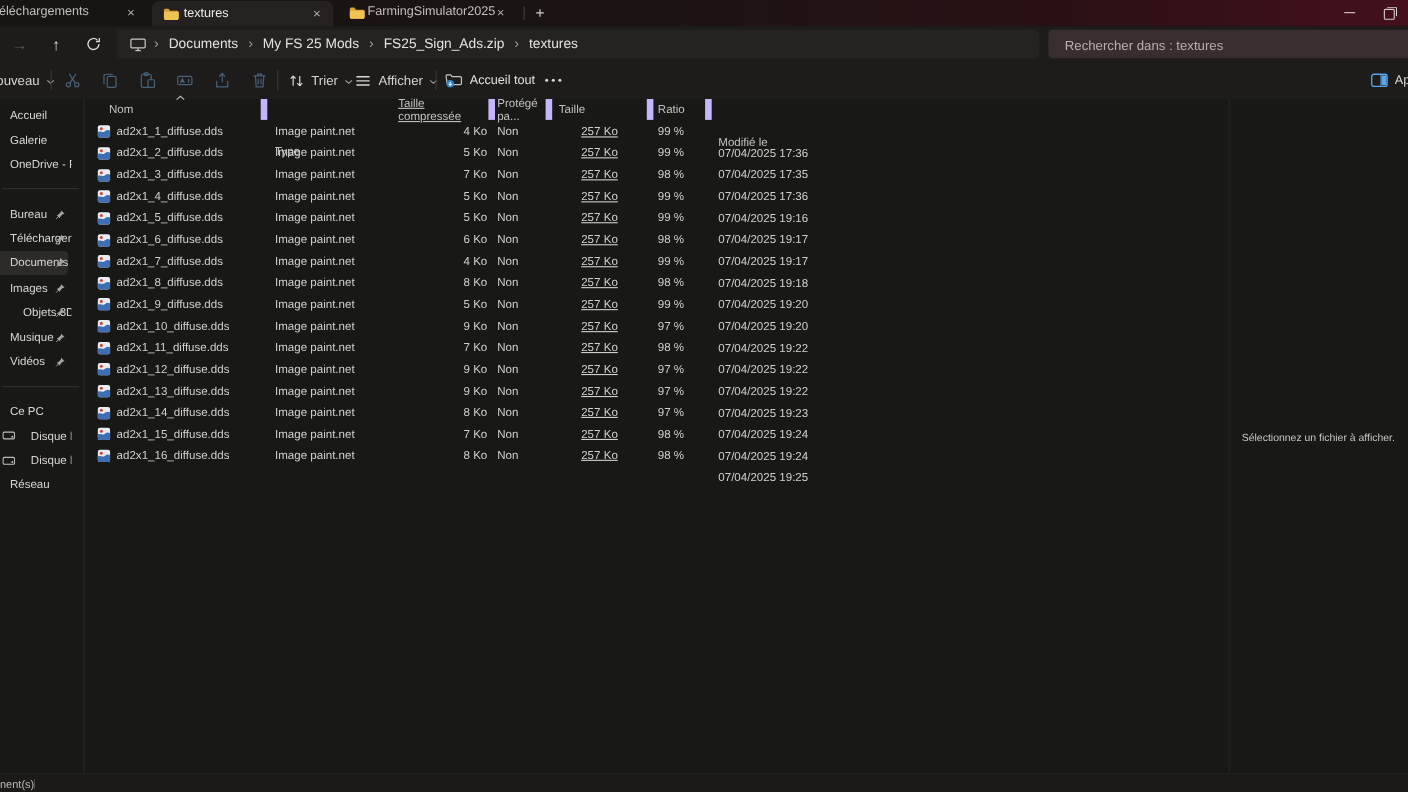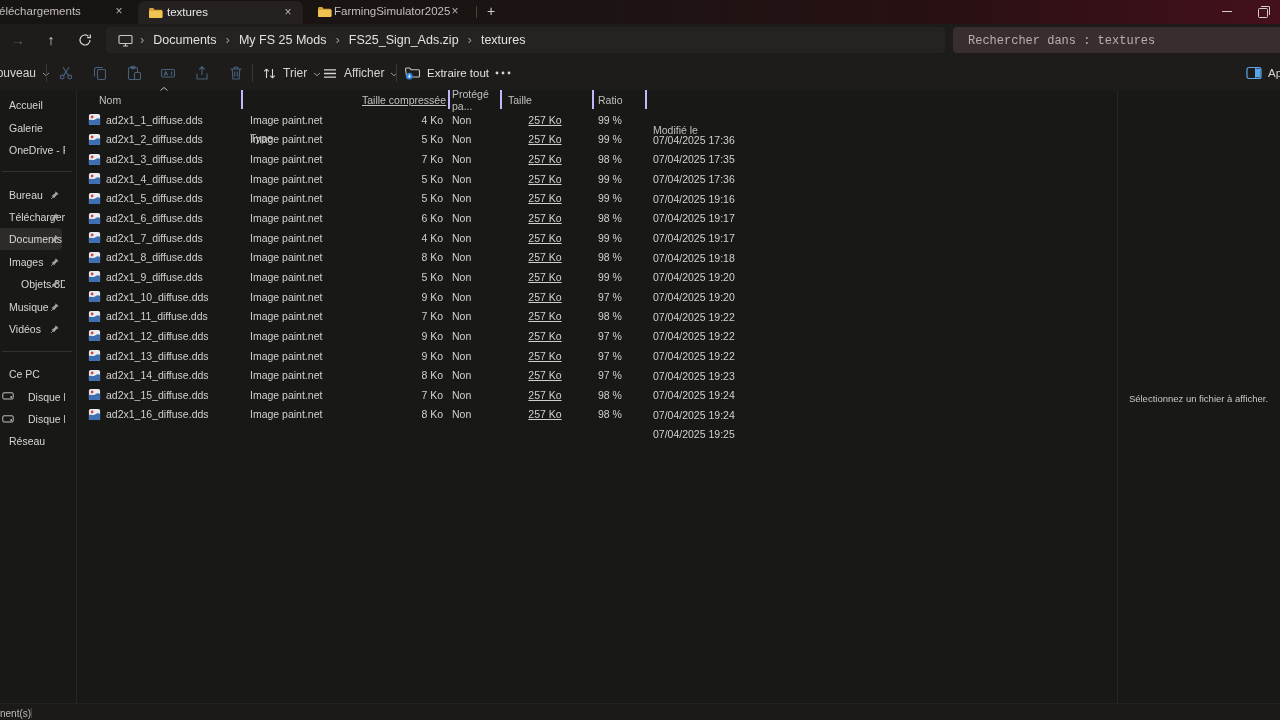--- a/index.html
+++ b/index.html
@@ -44,21 +44,21 @@
     font-size:14px;color:#dcdad8;}
   #nav-forward{left:5px;color:#5f5d5b;}
   #nav-up{left:38px;}
   #nav-refresh{left:72px;}
   #breadcrumb-bar{left:106px;top:3px;width:839px;height:26px;background:#252321;border-radius:4px;
     display:flex;align-items:center;padding-left:12px;box-sizing:border-box;}
   .crumb{font-size:12.5px;color:#e3e1df;white-space:nowrap;margin:0 2px;}
   .crumb-sep{font-size:13px;color:#9d9996;margin:0 7px 1px 7px;}
   #search-box{left:953px;top:3px;width:340px;height:26px;background:#382e2f;border-radius:4px;}
   #search-box input{position:absolute;left:13px;top:0;width:300px;height:26px;background:transparent;
-    border:none;outline:none;color:#3b82f6;font-size:12px;font-family:Liberation Mono, monospace;}
+    border:none;outline:none;color:#3b82f6;font-size:12px;font-family:Liberation Sans, sans-serif;}
   #search-box input::placeholder{color:#b9b0ae;opacity:1;}
 
   
   #toolbar{left:0;top:56px;width:1280px;height:34px;background:#1d1c1b;}
   .tb-div{top:8px;width:1px;height:18px;background:#393735;}
   .tb-btn{top:0;height:34px;display:flex;align-items:center;color:#d6d4d2;font-size:12px;gap:6px;}
   .tb-icon-btn{top:9px;width:16px;height:16px;}
   .chev{margin-top:2px;}
   #btn-new{left:-12px;}
   #btn-sort{left:262px;}
@@ -86,21 +86,21 @@
   #si-3{top:93.5px;}#si-4{top:115.9px;}#si-5{top:138.3px;}#si-6{top:160.7px;}
   #si-7{top:183.1px;padding-left:21px;}#si-8{top:205.5px;}#si-9{top:227.9px;}
   #sep-b{top:261px;}
   #si-10{top:273px;}#si-11{top:295.4px;}#si-12{top:317.8px;}#si-13{top:340.2px;}
   .nav-item.selected:before{content:"";position:absolute;left:-4px;right:3px;top:0;bottom:1px;
     background:#2d2b29;border-radius:4px;z-index:-1;}
   .nav-item.selected{z-index:0;}
 
   
   #fileheader{left:84px;top:90px;width:678px;height:19px;display:flex;font-size:10.5px;color:#c2c0be;}
-  .hcell{box-sizing:border-box;border-right:2px solid #c4b5fd;display:flex;align-items:center;}
+  .hcell{box-sizing:border-box;border-right:6px solid #c4b5fd;display:flex;align-items:center;}
   .c0{width:159px;}.c1{width:114px;}.c2{width:93px;}.c3{width:52px;}
   .c4{width:92px;text-align:center;}.c5{width:53px;}.c6{width:115px;margin-top:40px;}
   .h0{padding-left:15px;}.h1{padding-left:7px;margin-top:48px;}.h2{padding-left:5px;text-decoration:underline;}.h3{padding-left:2px;}
   .h4{padding-left:6px;}.h5{padding-left:4px;}.h6{padding-left:6px;}
   #sort-caret{left:159px;top:86px;width:10px;height:6px;}
   #filerows{left:84px;top:110px;width:678px;}
   .row{display:flex;height:19.65px;align-items:center;font-size:10.5px;color:#d2d0ce;}
   .cell{box-sizing:border-box;white-space:nowrap;overflow:hidden;}
   .cell.c0{display:flex;align-items:center;padding-left:4px;gap:5px;}
   .cell.c1{padding-left:7px;}
@@ -265,21 +265,21 @@
   <div class="tb-div abs" style="left:396px;"></div>
 
   <div id="btn-extract" class="tb-btn abs">
     <span>
       <svg width="17" height="16" viewBox="0 0 17 16">
           <path d="M1.5 4c0-.6.4-1 1-1h3.2L7 4.7h7.5c.6 0 1 .4 1 1V11c0 .6-.4 1-1 1h-11c-.6 0-1-.4-1-1z" fill="none" stroke="#c6c4c2" stroke-width="1.1"></path>
           <circle cx="5.3" cy="11.2" r="3.4" fill="#2f82d8"></circle>
           <path d="M5.3 9.3v3M5.3 12.6l-1.3-1.3M5.3 12.6l1.3-1.3" stroke="#fff" stroke-width="1" fill="none"></path>
         </svg>
     </span>
-    <span>Extraire tout</span>
+    <span>Accueil tout</span>
   </div>
 
   <div id="btn-more" class="abs">
     <svg width="16" height="4" viewBox="0 0 16 4">
         <circle cx="2" cy="2" r="1.4" fill="#d8d6d4"></circle>
         <circle cx="8" cy="2" r="1.4" fill="#d8d6d4"></circle>
         <circle cx="14" cy="2" r="1.4" fill="#d8d6d4"></circle>
       </svg>
   </div>
 

